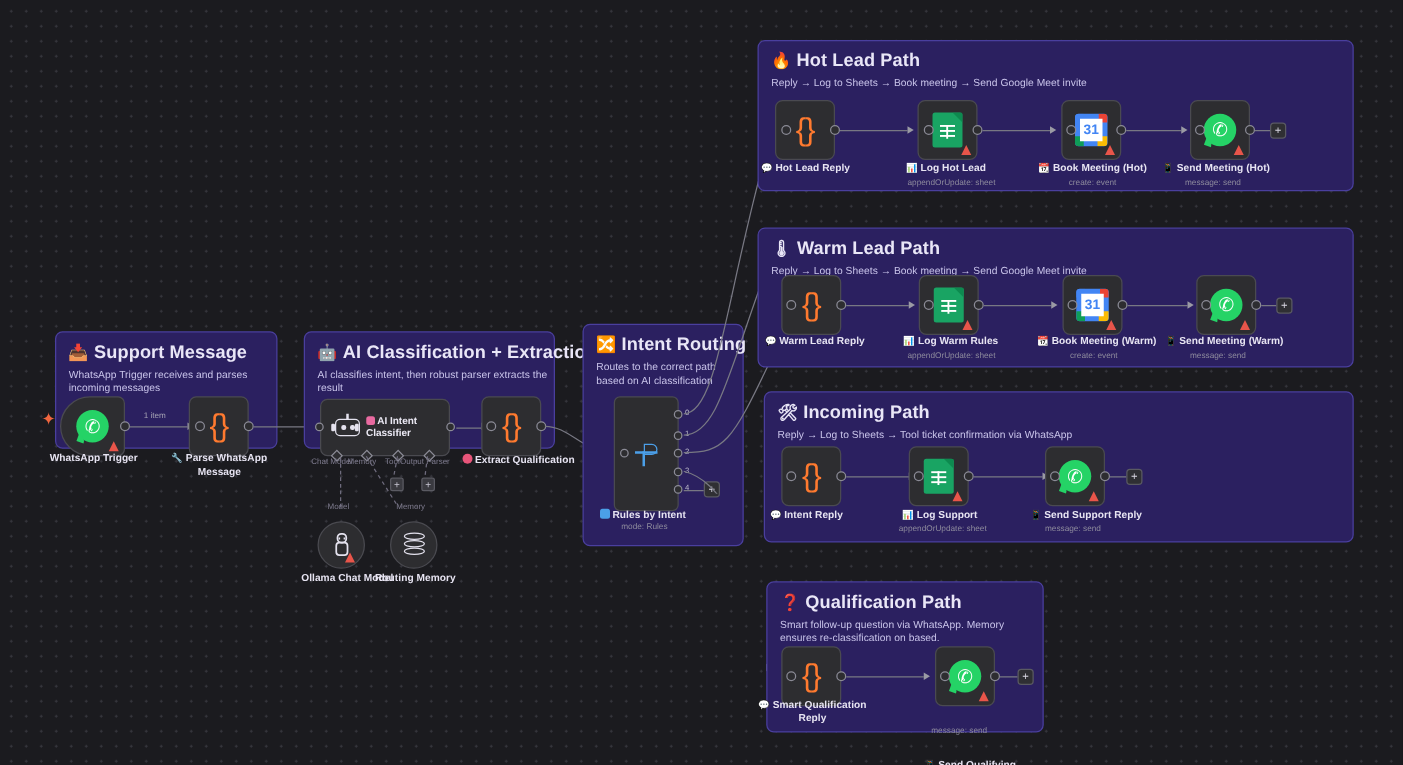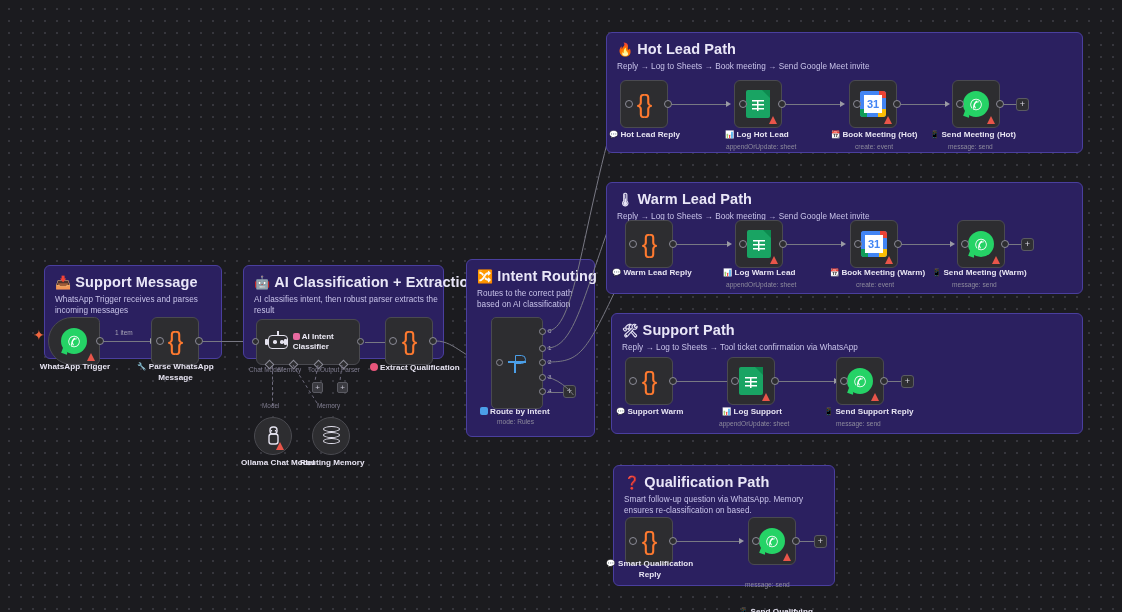--- a/index.html
+++ b/index.html
@@ -380,21 +380,21 @@
   <div class="port sm" style="left:539px; top:374px;"></div>
   <div class="port sm" style="left:539px; top:388px;"></div>
   <div class="outnum" style="left:548px; top:327px;">0</div>
   <div class="outnum" style="left:548px; top:344px;">1</div>
   <div class="outnum" style="left:548px; top:358px;">2</div>
   <div class="outnum" style="left:548px; top:373px;">3</div>
   <div class="outnum" style="left:548px; top:387px;">4</div>
   <div class="wire" style="left:547px; top:391.5px; width:16px;"></div>
   <div class="plusbtn" style="left:563px; top:385px;">+</div>
   <div class="node-label" style="left:480px; top:407px;">
-    <span class="sq-ico" style="background:#4b9fe8;"></span><span>Route by Intent</span>
+    <span class="sq-ico" style="background:#4b9fe8;"></span><span>Rules by Intent</span>
   </div>
   <div class="node-sub" style="left:497px; top:418px;">mode: Rules</div>
 
   <svg style="position:absolute; left:545px; top:95px; width:80px; height:300px;">
     <path d="M2 236 C 30 236, 35 140, 72 12" fill="none" stroke="#787883" stroke-width="1"></path>
     <path d="M2 253 C 30 253, 38 200, 72 110" fill="none" stroke="#787883" stroke-width="1"></path>
     <path d="M2 267 C 34 267, 40 260, 72 192" fill="none" stroke="#787883" stroke-width="1"></path>
     <path d="M2 282 C 34 290, 40 330, 72 345" fill="none" stroke="#787883" stroke-width="1"></path>
   </svg>
   <div class="arrowhead" style="left:613px; top:100px;"></div>
@@ -485,21 +485,21 @@
   <div class="wire" style="left:677px; top:244px; width:50px;"></div>
   <div class="arrowhead" style="left:727px; top:240.5px;"></div>
 
   <div class="node" style="left:735px; top:220px;">
     <div class="sheets"></div>
     <div class="warn"></div>
   </div>
   <div class="port" style="left:739px; top:240px;"></div>
   <div class="port" style="left:779px; top:240px;"></div>
   <div class="node-label" style="left:723px; top:268px;">
-    <span class="lbl-ico">📊</span><span>Log Warm Lead</span>
+    <span class="lbl-ico">📊</span><span>Log Warm Rules</span>
   </div>
   <div class="node-sub" style="left:726px; top:281px;">appendOrUpdate: sheet</div>
   <div class="wire" style="left:787px; top:244px; width:54px;"></div>
   <div class="arrowhead" style="left:841px; top:240.5px;"></div>
 
   <div class="node" style="left:850px; top:220px;">
     <div class="gcal">
       <div class="c-tl"></div>
         <div class="c-bl"></div>
         <div class="c-br"></div>
@@ -527,32 +527,32 @@
   <div class="port" style="left:1001px; top:240px;"></div>
   <div class="wire" style="left:1009px; top:244px; width:12px;"></div>
   <div class="plusbtn" style="left:1021px; top:238px;">+</div>
   <div class="node-label" style="left:932px; top:268px;">
     <span class="lbl-ico">📱</span><span>Send Meeting (Warm)</span>
   </div>
   <div class="node-sub" style="left:952px; top:281px;">message: send</div>
 
   <div class="group" style="left:611px; top:313px; width:472px; height:121px;">
     <div class="group-title">
-      <span class="g-ico">🛠</span><span>Support Path</span>
+      <span class="g-ico">🛠</span><span>Incoming Path</span>
     </div>
     <div class="group-desc">Reply → Log to Sheets → Tool ticket confirmation via WhatsApp</div>
   </div>
 
   <div class="node" style="left:625px; top:357px;">
     <span class="brace">{}</span>
   </div>
   <div class="port" style="left:629px; top:377px;"></div>
   <div class="port" style="left:669px; top:377px;"></div>
   <div class="node-label" style="left:616px; top:407px;">
-    <span class="lbl-ico">💬</span><span>Support Warm</span>
+    <span class="lbl-ico">💬</span><span>Intent Reply</span>
   </div>
   <div class="wire" style="left:677px; top:381px; width:50px;"></div>
   <div class="arrowhead" style="left:727px; top:377.5px;"></div>
 
   <div class="node" style="left:727px; top:357px;">
     <div class="sheets"></div>
     <div class="warn"></div>
   </div>
   <div class="port" style="left:731px; top:377px;"></div>
   <div class="port" style="left:771px; top:377px;"></div>

